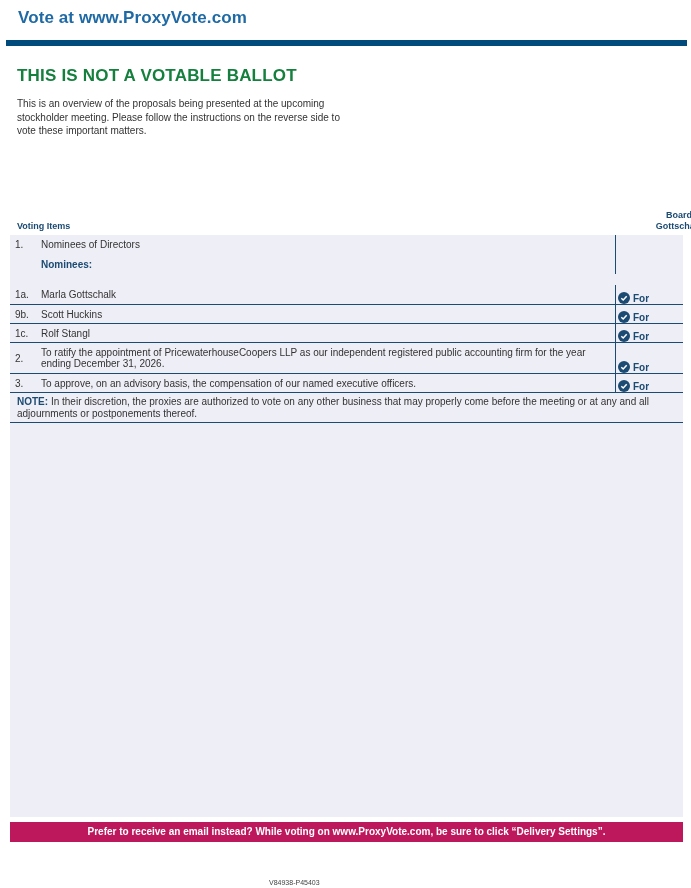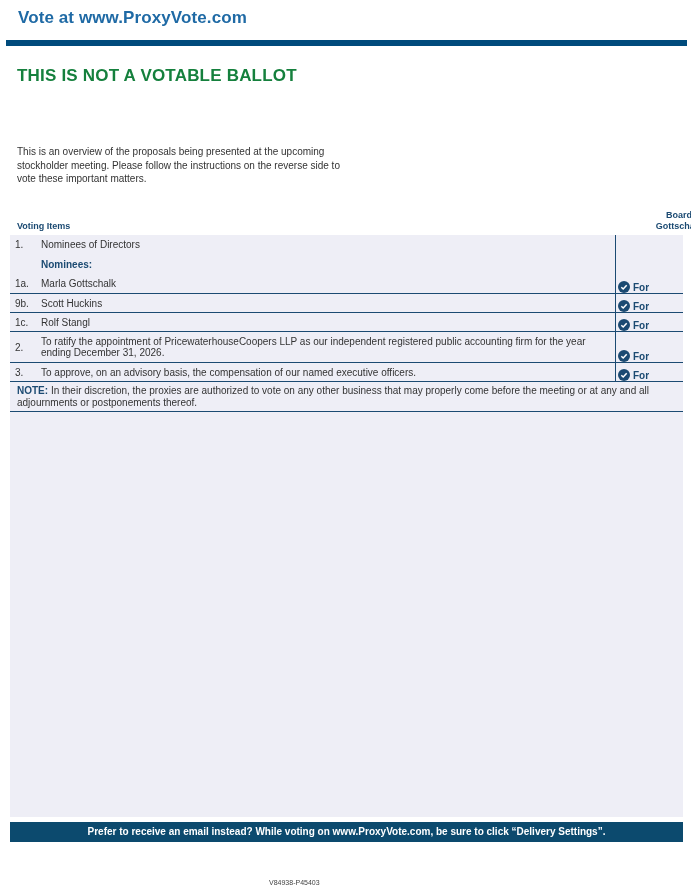--- a/index.html
+++ b/index.html
@@ -17,21 +17,21 @@
     position: absolute; left: 6px; top: 40px; width: 681px; height: 6px;
     background: #004b7c;
   }
   .heading {
     position: absolute; left: 17px; top: 66px;
     font-size: 17px; font-weight: bold; color: #15803d;
     letter-spacing: 0.2px;
   }
   .intro {
     position: absolute; left: 17px; top: 97px; width: 330px;
-    font-size: 10px; line-height: 13.5px; color: #333; margin-top: 48px;
+    font-size: 10px; line-height: 13.5px; color: #333;
   }
   .col-header-items {
     position: absolute; left: 17px; top: 221px;
     font-size: 9px; font-weight: bold; color: #1b4a72;
   }
   .col-header-board {
     position: absolute; left: 644px; top: 210px; width: 70px;
     font-size: 9px; font-weight: bold; color: #1b4a72;
     text-align: center; line-height: 11px;
   }
@@ -59,21 +59,21 @@
   }
   .row .cell-v { display: flex; align-items: center; }
   .nominees-label { font-weight: bold; color: #1b4a72; }
   .note {
     padding: 3px 8px 3px 7px; font-size: 10px; line-height: 11.5px; color: #333;
     border-bottom: 1.5px solid #1b4a72; width: 673px; box-sizing: border-box;
   }
   .note b { color: #1b4a72; }
   .footer-bar {
     position: absolute; left: 10px; top: 822px; width: 673px; height: 20px;
-    background: #0c4a6e; color: #ffffff;
+    background: #be185d; color: #ffffff;
     font-size: 10px; font-weight: bold; text-align: center; line-height: 20px;
   }
   .code {
     position: absolute; left: 269px; top: 879px;
     font-size: 7px; color: #444;
   }
 </style>
 </head>
 <body>
 
@@ -95,21 +95,21 @@
     <div class="row" style="height:19px;">
       <div class="num cell-v">1.</div>
       <div class="text cell-v">Nominees of Directors</div>
       <div class="rec"></div>
     </div>
     <div class="row" style="height:20px;">
       <div class="num cell-v"></div>
       <div class="text cell-v nominees-label">Nominees:</div>
       <div class="rec"></div>
     </div>
-    <div class="row bordered" style="height:19px;">
+    <div class="row bordered" style="height:19px;margin-top:11px;">
       <div class="num cell-v">1a.</div>
       <div class="text cell-v">Marla Gottschalk</div>
       <div class="rec">
         <span class="check">
             <svg width="8" height="8" viewBox="0 0 8 8">
               <path d="M1.3 4.2 L3.2 6 L6.7 2.2" stroke="#fff" stroke-width="1.5" fill="none"></path>
             </svg>
           </span>
         <span>For</span>
       </div>

